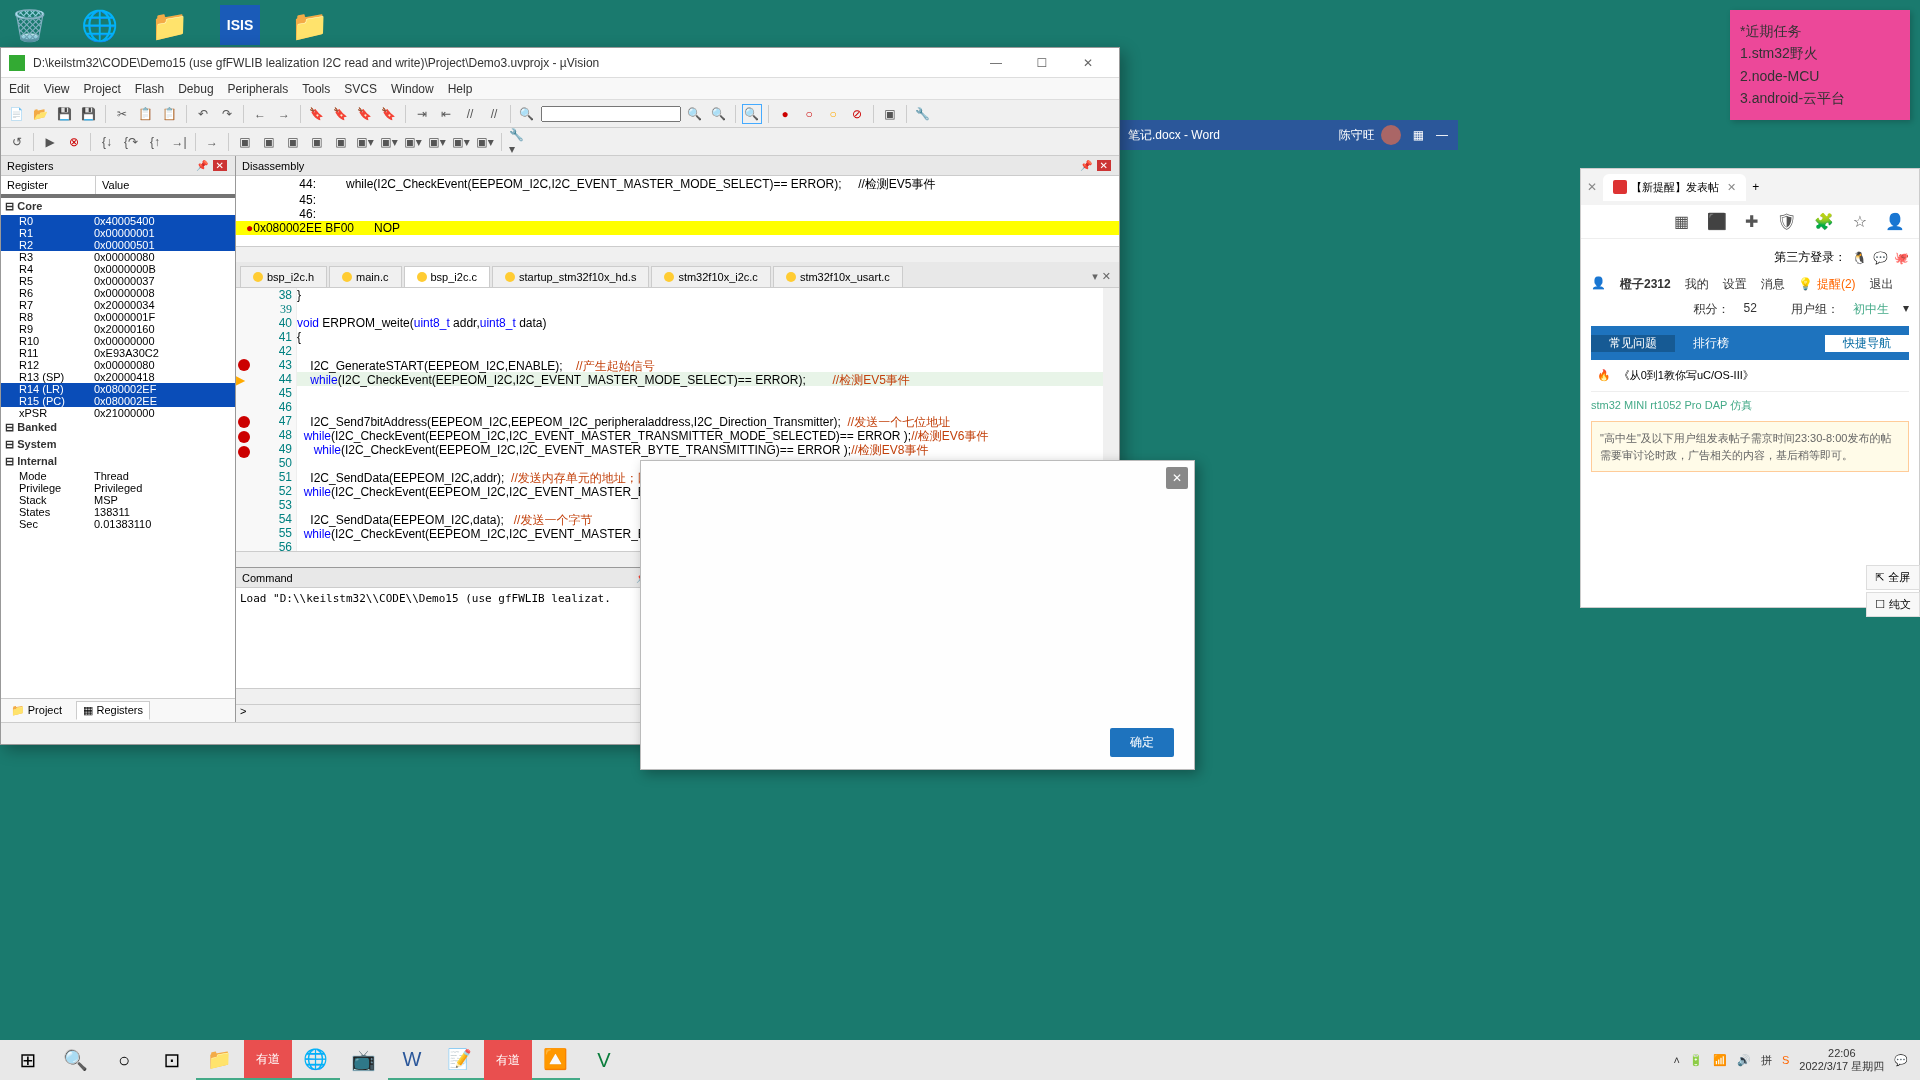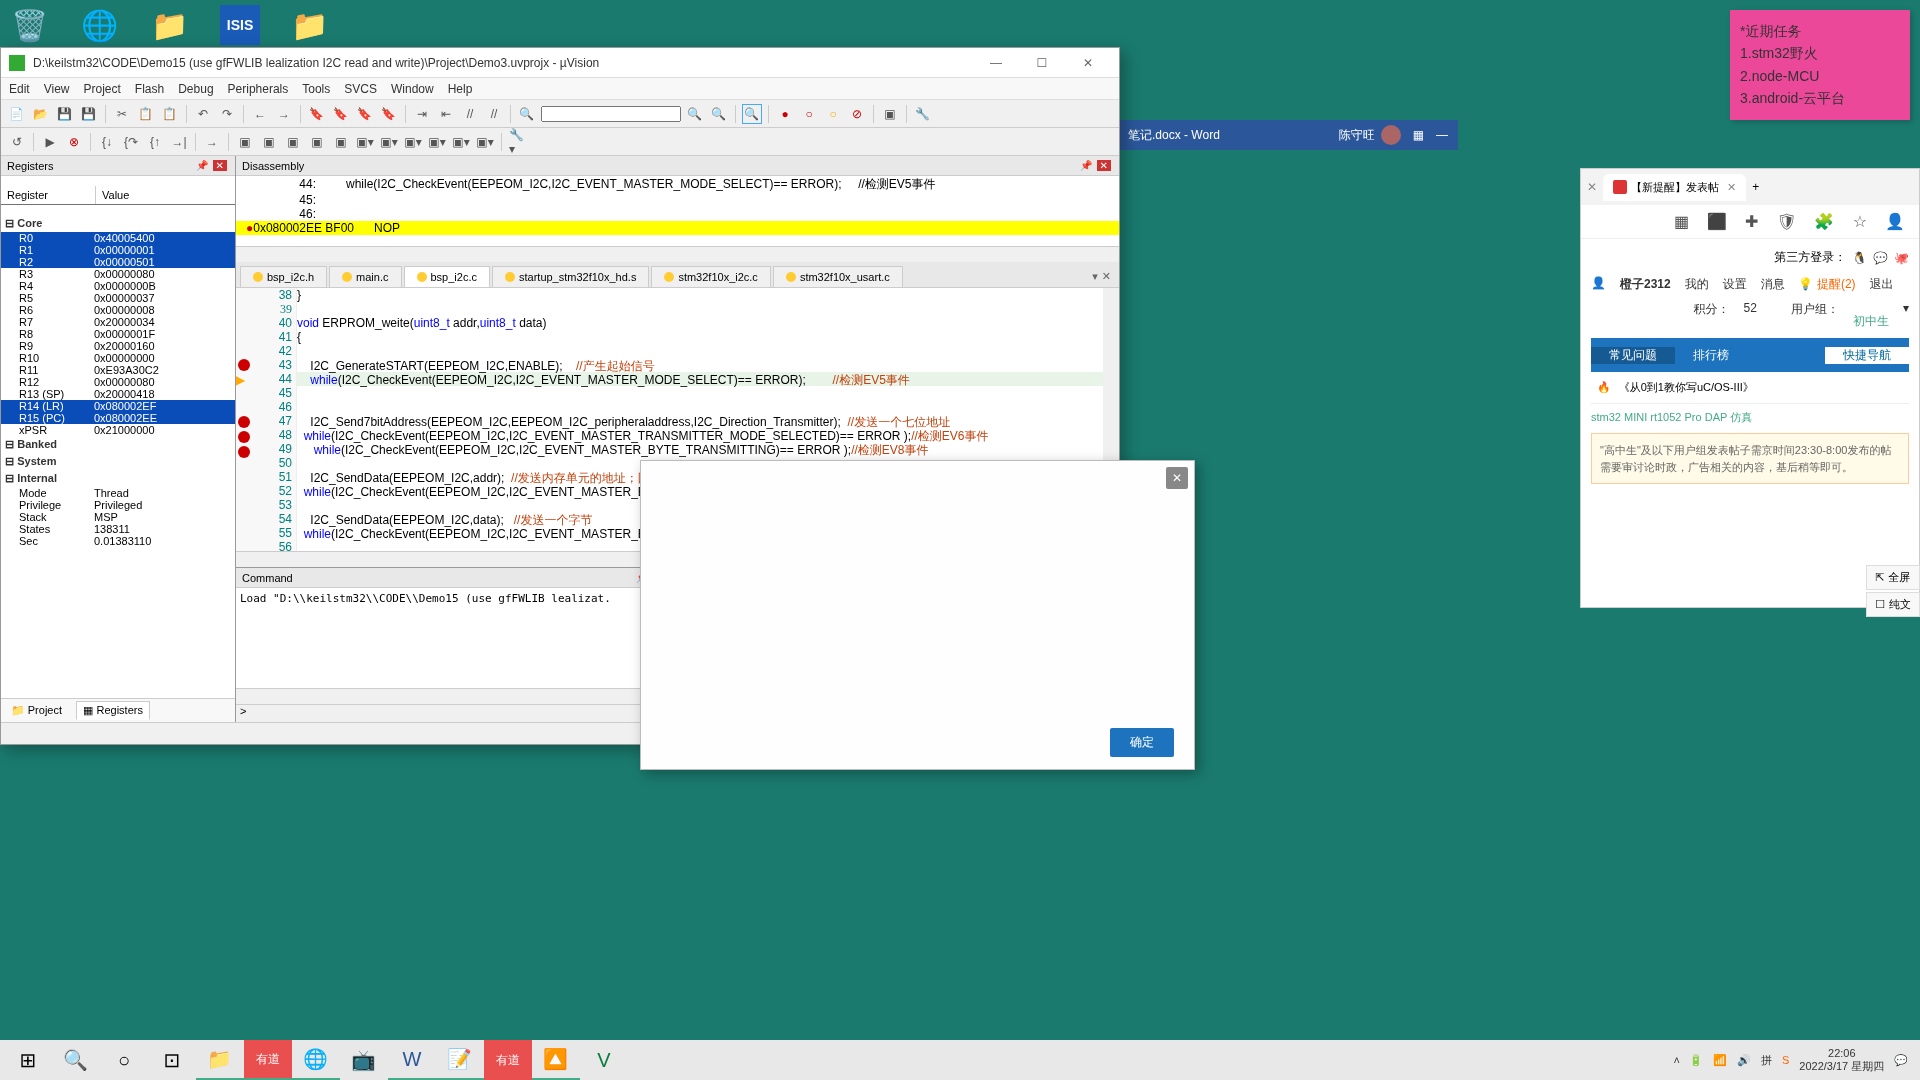--- a/index.html
+++ b/index.html
@@ -25,25 +25,25 @@
 .menu-item { color: #333; }
 
 .toolbar { height: 28px; background: #f0f0f0; display: flex; align-items: center; padding: 0 6px; gap: 4px; border-bottom: 1px solid #ccc; }
 .tbtn { width: 20px; height: 20px; display: flex; align-items: center; justify-content: center; font-size: 12px; color: #555; border: 1px solid transparent; }
 .tsep { width: 1px; height: 18px; background: #ccc; margin: 0 2px; }
 .toolbar input { font-size: 11px; width: 140px; }
 
 .ide-body { flex: 1; display: flex; overflow: hidden; }
 
 
-.registers { width: 235px; background: #fff; border-right: 1px solid #999; display: flex; flex-direction: column; gap: 10px; }
+.registers { width: 235px; background: #fff; border-right: 1px solid #999; display: flex; flex-direction: column; }
 .panel-hdr { height: 20px; background: #e8e8e8; border-bottom: 1px solid #ccc; display: flex; align-items: center; padding: 0 6px; font-size: 11px; }
 .panel-hdr .spacer { flex: 1; }
 .pin { font-size: 10px; margin: 0 2px; color: #666; }
-.reg-cols { display: flex; font-size: 11px; border-bottom: 1px solid #737373; }
+.reg-cols { display: flex; font-size: 11px; border-bottom: 4px solid #737373; }
 .reg-cols div { padding: 3px 6px; }
 .reg-cols div:first-child { width: 95px; border-right: 1px solid #ccc; }
 .reg-list { flex: 1; overflow: auto; font-family: Consolas, monospace; font-size: 11px; }
 .reg-group { padding: 2px 4px; font-weight: bold; color: #333; }
 .reg-group::before { content: "⊟ "; }
 .reg-row { display: flex; padding: 0 4px 0 18px; }
 .reg-row.hl { background: #0a4db8; color: #fff; }
 .reg-name { width: 75px; }
 .bottom-tabs { height: 24px; border-top: 1px solid #ccc; display: flex; align-items: center; padding: 0 4px; gap: 8px; font-size: 11px; background: #f8f8f8; }
 .bottom-tab { padding: 2px 6px; }
@@ -192,21 +192,21 @@
       <span>我的</span>
       <span>设置</span>
       <span>消息</span>
       <span class="hlt">💡 <span>提醒(2)</span></span>
       <span>退出</span>
     </div>
     <div class="user-row" style="justify-content:flex-end;">
       <span>积分：</span>
       <span>52</span>
       <span style="margin-left:20px;">用户组：</span>
-      <span style="color:#4a8;margin-top:12px;">初中生</span>
+      <span style="color:#4a8;">初中生</span>
       <span>▾</span>
     </div>
     <div class="nav-tabs">
       <div class="nav-tab active">常见问题</div>
       <div class="nav-tab">排行榜</div>
       <div class="nav-tab" style="margin-left:auto;background:#fff;color:#0369a1;">快捷导航</div>
     </div>
     <div class="thread-item">
       <span class="tag-fire">🔥</span>
       <span>《从0到1教你写uC/OS-III》</span>

